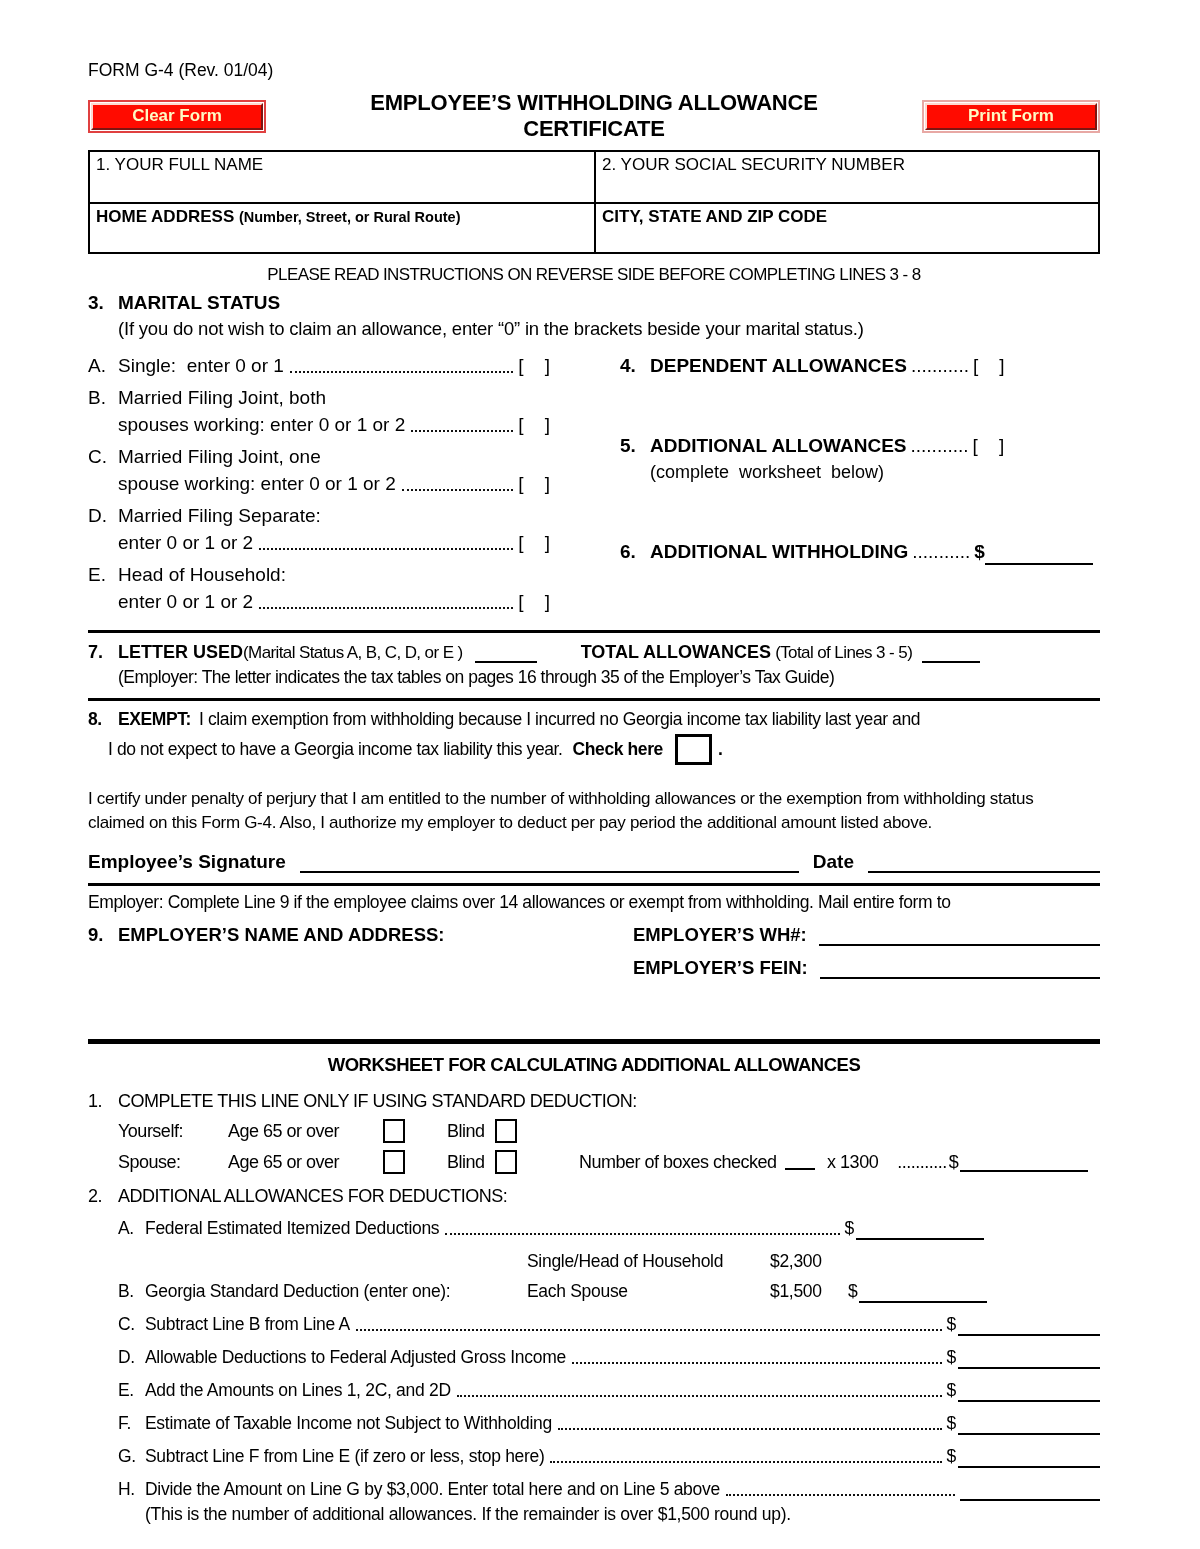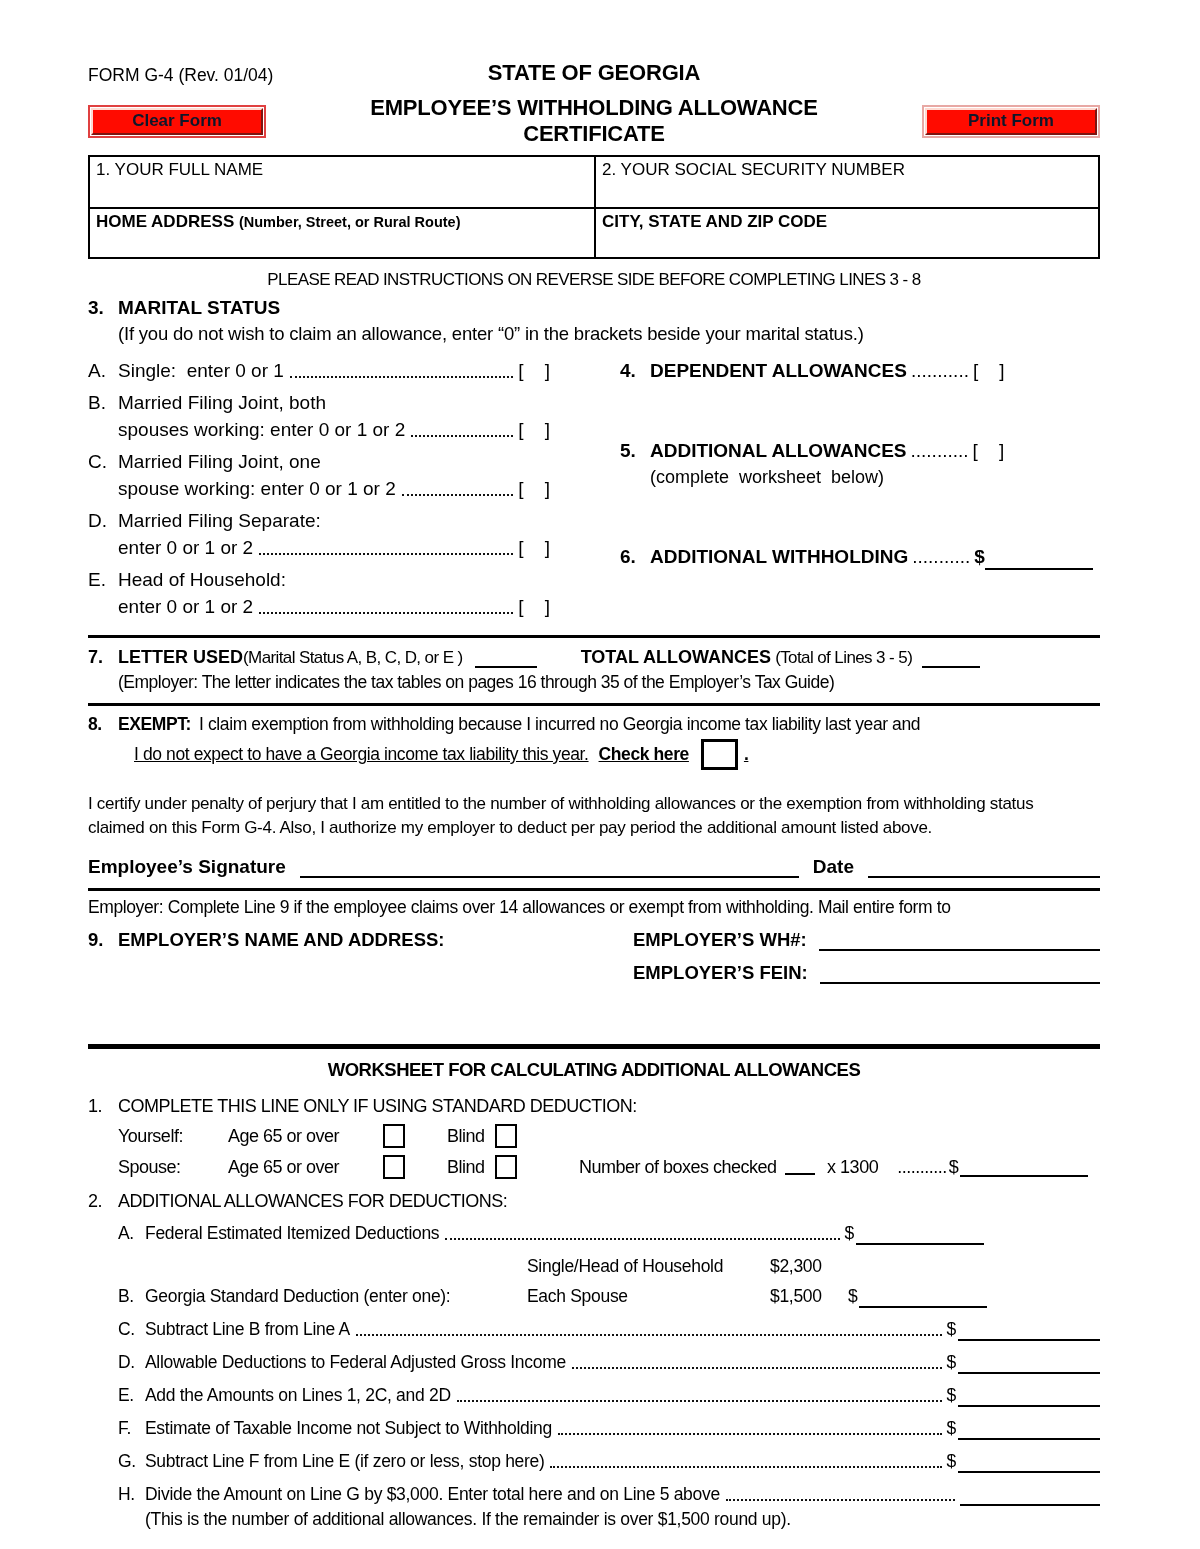--- a/index.html
+++ b/index.html
@@ -12,21 +12,21 @@
   }
   
   .hdr{display:grid;grid-template-columns:265px 1fr 265px;align-items:flex-end;}
   .hdr2{display:grid;grid-template-columns:265px 1fr 265px;align-items:center;margin-top:9px;}
   .form-no{font-size:17.5px;}
   .center-title{text-align:center;font-weight:bold;font-size:22px;letter-spacing:-0.2px;}
   .btn-outer{display:inline-block;border:2px solid #e04040;background:#fff;padding:1px;cursor:pointer;}
   .btn-outer.print{border-color:#e8a8a4;}
   .btn{
     display:block;width:168px;height:23px;line-height:21px;text-align:center;
-    background:#ff0b00;color:#0f172a;font-weight:bold;font-size:17px;
+    background:#ff0b00;color:#fef9c3;font-weight:bold;font-size:17px;
     border:2px solid;border-color:#ffd9d0 #7d1410 #7d1410 #ffd9d0;
   }
   .hdr-right{text-align:right;}
   
   .idtable{margin-top:8px;border:2.5px solid #000;display:grid;grid-template-columns:1fr 1fr;}
   .cell{height:50px;padding:3px 6px;box-sizing:border-box;font-size:17px;}
   .cell.r{border-left:2px solid #000;}
   .cell.b{border-top:2px solid #000;}
   .hint{font-size:14.5px;}
   
@@ -52,21 +52,21 @@
   .rule3{border-top:3.5px solid #000;margin-top:10px;}
   .rule5{border-top:5px solid #000;}
   
   .l7{display:flex;align-items:flex-end;margin-top:9px;font-size:18px;}
   .b{font-weight:bold;}
   .l7 .paren{font-size:17px;letter-spacing:-0.6px;white-space:pre;}
   .l7 .gap{width:22px;flex:none;}
   .sub7{margin-left:30px;margin-top:4px;font-size:17.5px;letter-spacing:-0.5px;}
   .l8{margin-top:8px;font-size:17.5px;letter-spacing:-0.4px;}
   .l8 .row1{display:flex;}
-  .l8 .row2{margin-left:46px;margin-top:4px;display:flex;align-items:center;text-decoration:underline;}
+  .l8 .row2{margin-left:20px;margin-top:4px;display:flex;align-items:center;}
   .cb8{display:inline-block;width:31px;height:25px;border:3px solid #000;margin:0 6px 0 12px;background:#fff;}
   
   .cert{margin-top:22px;font-size:17px;letter-spacing:-0.3px;line-height:24px;}
   .sigrow{display:flex;align-items:flex-end;margin-top:16px;font-size:19px;font-weight:bold;}
   .sigline{flex:1;border-bottom:2.5px solid #000;margin:0 14px;height:17px;}
   .dateline{width:232px;border-bottom:2.5px solid #000;margin-left:14px;height:17px;flex:none;}
   
   .emp{margin-top:4px;font-size:17.5px;letter-spacing:-0.4px;line-height:24px;}
   .l9{display:flex;margin-top:10px;}
   .l9-left{width:545px;display:flex;font-size:18.5px;font-weight:bold;flex:none;}
@@ -100,21 +100,20 @@
   .blabel{width:382px;flex:none;}
   .hnote{margin-left:57px;margin-top:3px;font-size:17.5px;letter-spacing:-0.3px;}
 </style>
 </head>
 <body>
 
 <div class="page">
 
   <div class="hdr">
     <div class="form-no">FORM G-4 (Rev. 01/04)</div>
-    <div class="center-title">STATE OF GEORGIA</div>
     <div></div>
   </div>
   <div class="hdr2">
     <div>
       <div class="btn-outer">
         <span class="btn">Clear Form</span>
       </div>
     </div>
     <div class="center-title">EMPLOYEE’S WITHHOLDING ALLOWANCE CERTIFICATE</div>
     <div class="hdr-right">

